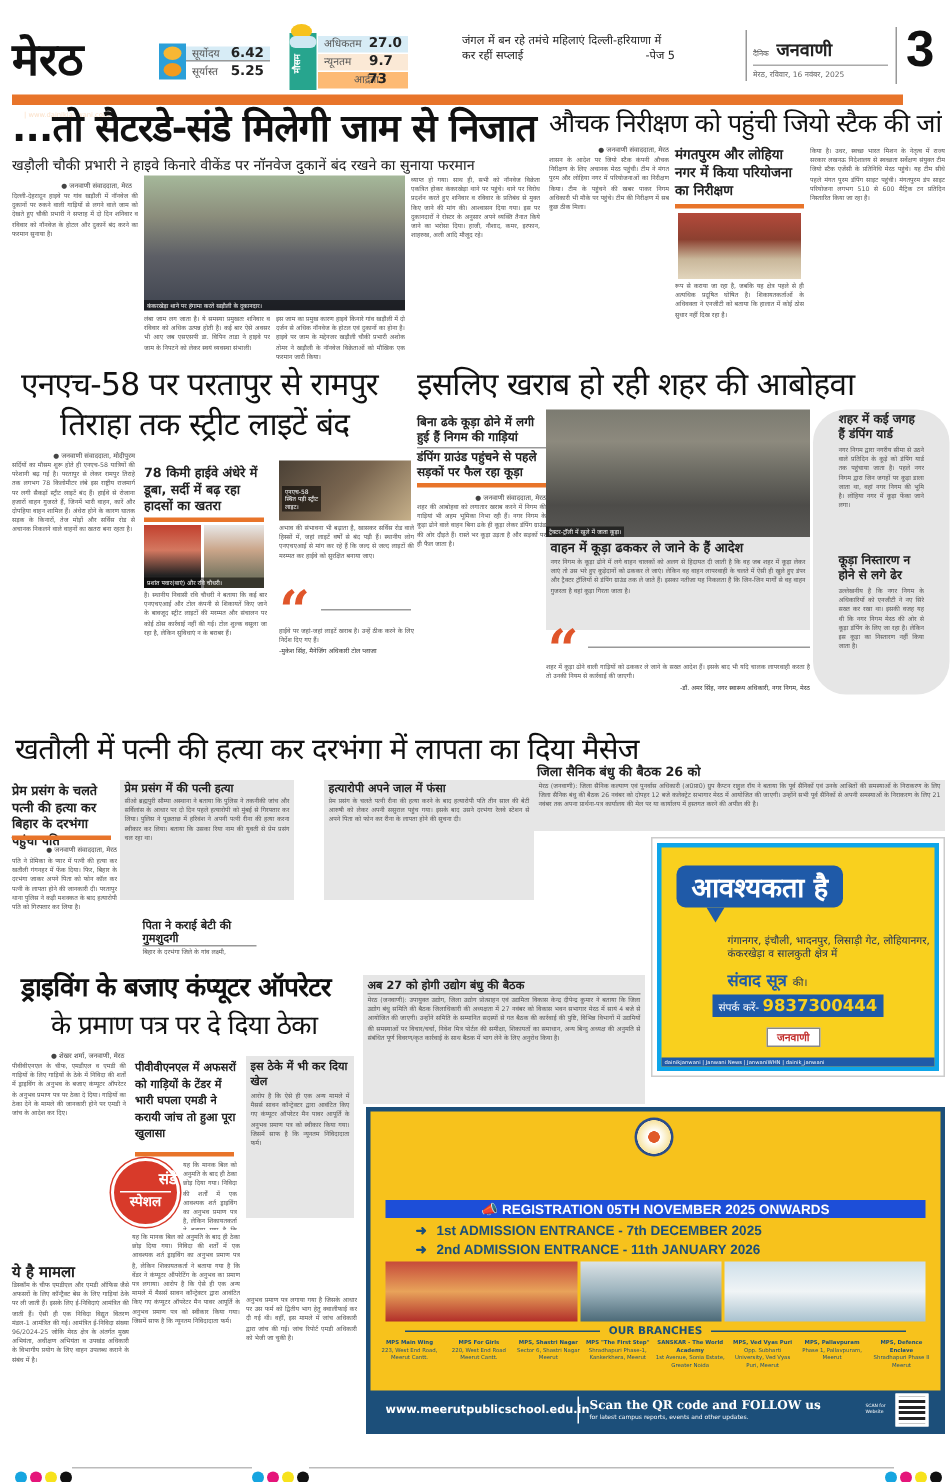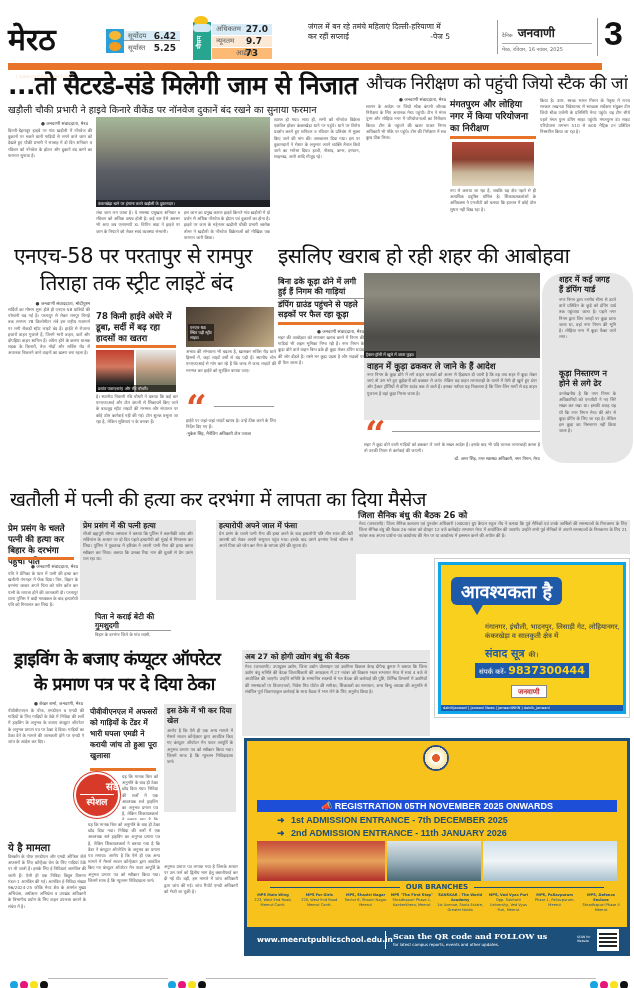--- a/index.html
+++ b/index.html
@@ -176,21 +176,21 @@
     <div style="position:absolute;left:34px;top:98px;padding:1px 4px;background:#1f5aa8;color:#fff;font-size:7px;white-space:nowrap;">
       <span>संपर्क करें-</span>
       <b style="font-size:11px;color:#f9d01e;">9837300444</b>
     </div>
     <div style="position:absolute;left:70px;top:120px;padding:1px 6px;background:#fff;border:1px solid #888;color:#c2302e;font-size:7px;font-weight:bold;">जनवाणी</div>
     <div style="position:absolute;left:0;bottom:0;width:100%;font-size:3.5px;color:#fff;background:#1f5aa8;padding:1px 2px;white-space:nowrap;overflow:hidden;">dainikjanwani | Janwani News | JanwaniWHN | dainik_janwani</div>
   </div>
 </div>
 
 <div class="abs hl" style="left:14px;top:648px;width:230px;font-size:17.5px;line-height:22px;white-space:nowrap;font-weight:bold;">ड्राइविंग के बजाए कंप्यूटर ऑपरेटर</div>
-<div class="abs hl" style="left:34px;top:673px;width:200px;font-size:17.5px;line-height:22px;white-space:nowrap;font-weight:bold;">के प्रमाण पत्र पर दे दिया ठेका</div>
+<div class="abs hl" style="left:34px;top:673px;width:200px;font-size:17.5px;line-height:22px;white-space:nowrap;font-weight:normal;">के प्रमाण पत्र पर दे दिया ठेका</div>
 <div class="abs byline" style="left:8px;top:700px;width:75px;">● शेखर शर्मा, जनवाणी, मेरठ</div>
 <div class="abs txt" style="left:8px;top:708px;width:76px;height:100px;">पीवीवीएनएल के चीफ, एमडीएल व एमडी की गाड़ियों के लिए गाड़ियों के ठेके में निविदा की शर्तों में ड्राइविंग के अनुभव के बजाए कंप्यूटर ऑपरेटर के अनुभव प्रमाण पत्र पर ठेका दे दिया। गाड़ियों का ठेका देने के मामले की जानकारी होने पर एमडी ने जांच के आदेश कर दिए।</div>
 
 <div class="abs" style="left:74px;top:772px;width:46px;height:46px;border-radius:50%;background:#d83a2a;border:2px solid #fff;box-shadow:0 0 0 1px #d83a2a;">
   <div style="text-align:right;color:#fff;font-size:10px;font-weight:bold;line-height:14px;margin-top:6px;">संडे</div>
   <div style="height:1px;background:#fff;margin:0 4px;"></div>
   <div style="text-align:center;color:#fff;font-size:9px;font-weight:bold;line-height:14px;">स्पेशल</div>
 </div>
 
 <div class="abs" style="left:8px;top:840px;width:76px;font-size:10px;font-weight:bold;color:#222;">ये है मामला</div>

